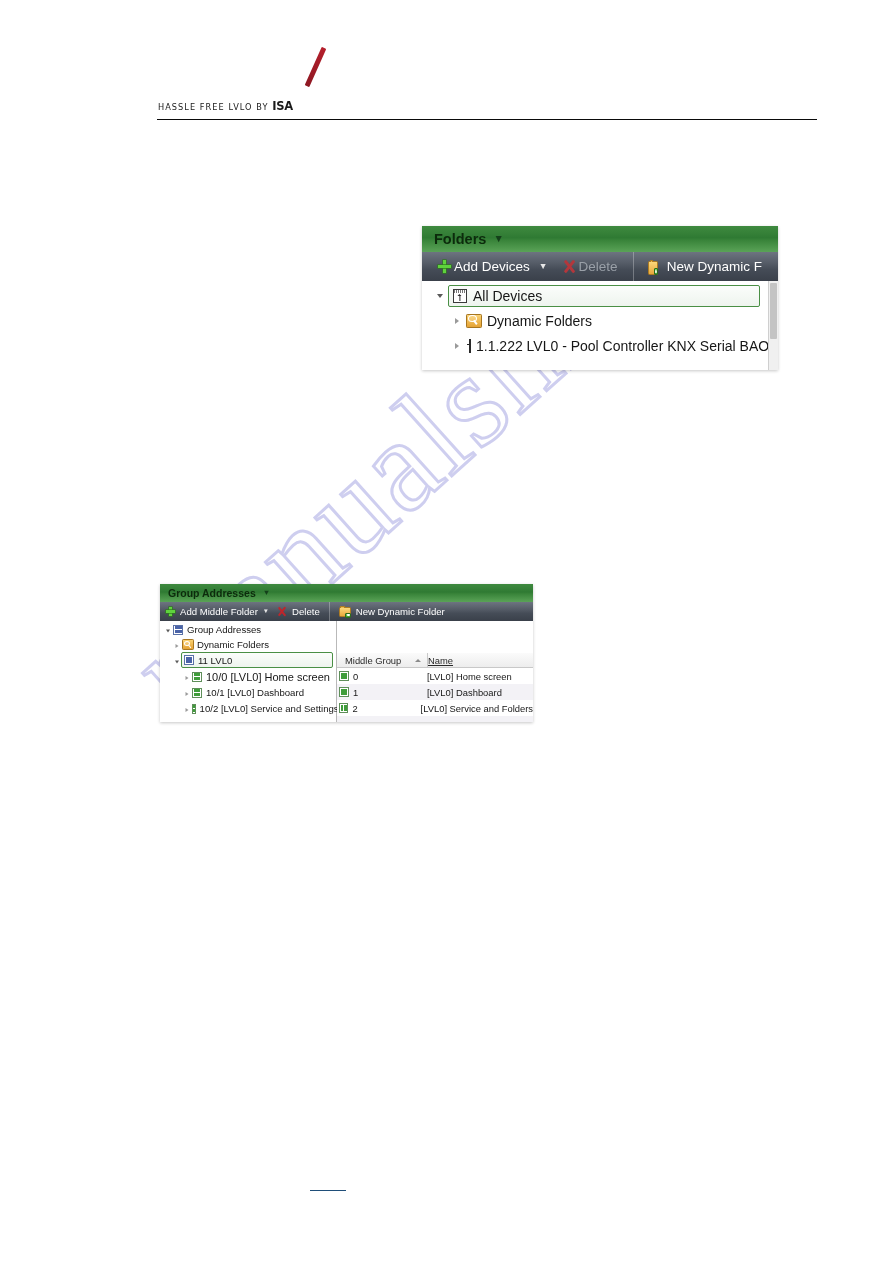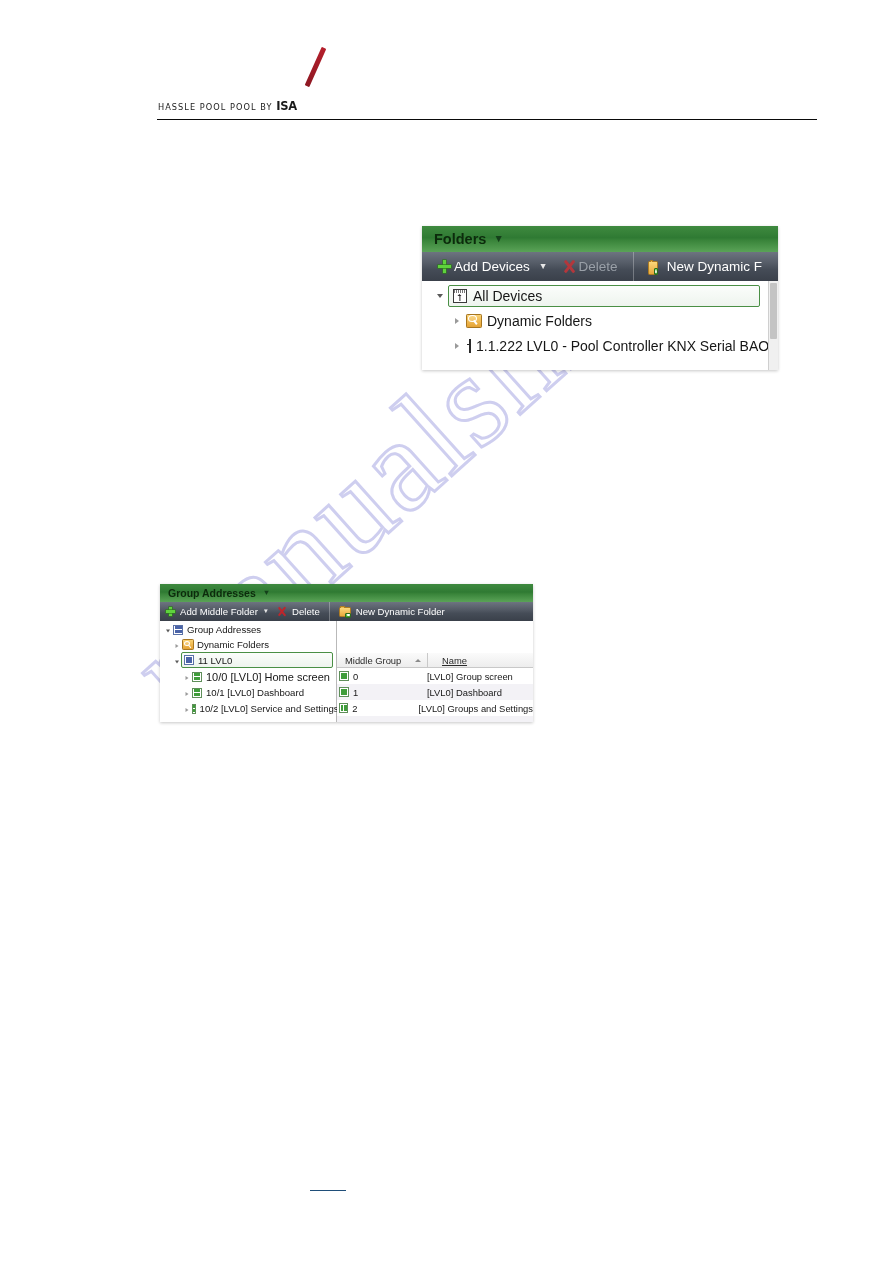--- a/index.html
+++ b/index.html
@@ -443,21 +443,21 @@
 <div class="watermark" data-name="page-watermark">
   <div class="watermark-text" data-name="watermark-text">manualshive.com</div>
 </div>
 
 <div class="doc-header" data-name="document-header">
   <div class="logo-block" data-name="lvlo-logo">
     <div class="logo-mark" data-name="logo-wordmark-group">
       <div class="logo-slash" data-name="logo-red-slash-icon"></div>
     </div>
     <div class="logo-tagline" data-name="logo-tagline">
-      <span data-name="logo-tagline-prefix">HASSLE POOL POOL BY</span>
+      <span data-name="logo-tagline-prefix">HASSLE FREE LVLO BY</span>
       <span class="isa" data-name="logo-tagline-brand">ISA</span>
     </div>
   </div>
   <div class="header-rule" data-name="header-divider"></div>
 </div>
 
 <div class="panel panel-shadow" data-name="devices-panel" style="left:422px; top:226px; width:356px; height:144px; overflow:hidden;">
 
   <div class="panel-title" data-name="devices-panel-title-bar" style="height:26px; padding-left:12px; font-size:14.5px;">
     <span data-name="devices-panel-title">Folders</span>
@@ -647,34 +647,34 @@
     </div>
   </div>
 
   <div data-name="group-addresses-list" style="position:absolute; left:177px; top:37px; width:196px; height:101px; background:#ffffff;margin-top:32px;">
 
     <div class="list-header" data-name="list-column-headers" style="height:15px; font-size:9.4px;">
       <div class="col" data-name="column-header-middle-group" style="width:90px; padding-left:8px; justify-content:space-between; padding-right:6px;">
         <span data-name="column-header-label">Middle Group</span>
         <span class="sort-asc" data-name="sort-ascending-icon"></span>
       </div>
-      <div class="col" data-name="column-header-name" style="width:106px; padding-left:14px;text-decoration:underline;">
+      <div class="col" data-name="column-header-name" style="width:106px; padding-left:0;text-decoration:underline;">
         <span data-name="column-header-label">Name</span>
       </div>
     </div>
 
     <div class="list-row" data-name="table-row" style="height:16px; font-size:9.4px;">
       <span class="ico-grid" data-name="group-grid-icon" style="width:10px;height:10px;margin-left:2px;margin-right:4px;">
         <i></i>
           <i></i>
           <i></i>
           <i></i>
       </span>
       <span data-name="cell-middle-group" style="width:74px;">0</span>
-      <span data-name="cell-name">[LVL0] Group screen</span>
+      <span data-name="cell-name">[LVL0] Home screen</span>
     </div>
 
     <div class="list-row alt" data-name="table-row" style="height:16px; font-size:9.4px;">
       <span class="ico-grid" data-name="group-grid-icon" style="width:10px;height:10px;margin-left:2px;margin-right:4px;">
         <i></i>
           <i></i>
           <i></i>
           <i></i>
       </span>
       <span data-name="cell-middle-group" style="width:74px;">1</span>
@@ -682,20 +682,20 @@
     </div>
 
     <div class="list-row" data-name="table-row" style="height:16px; font-size:9.4px;">
       <span class="ico-grid" data-name="group-grid-icon" style="width:10px;height:10px;margin-left:2px;margin-right:4px;">
         <i></i>
           <i></i>
           <i></i>
           <i></i>
       </span>
       <span data-name="cell-middle-group" style="width:74px;">2</span>
-      <span data-name="cell-name">[LVL0] Groups and Settings</span>
+      <span data-name="cell-name">[LVL0] Service and Folders</span>
     </div>
 
     <div data-name="list-empty-area" style="position:absolute; left:0; top:63px; right:0; bottom:0; background:#f3f2f6;"></div>
   </div>
 </div>
 
 <div class="bottom-rule" data-name="bottom-page-rule"></div>
 
 </body></html>

